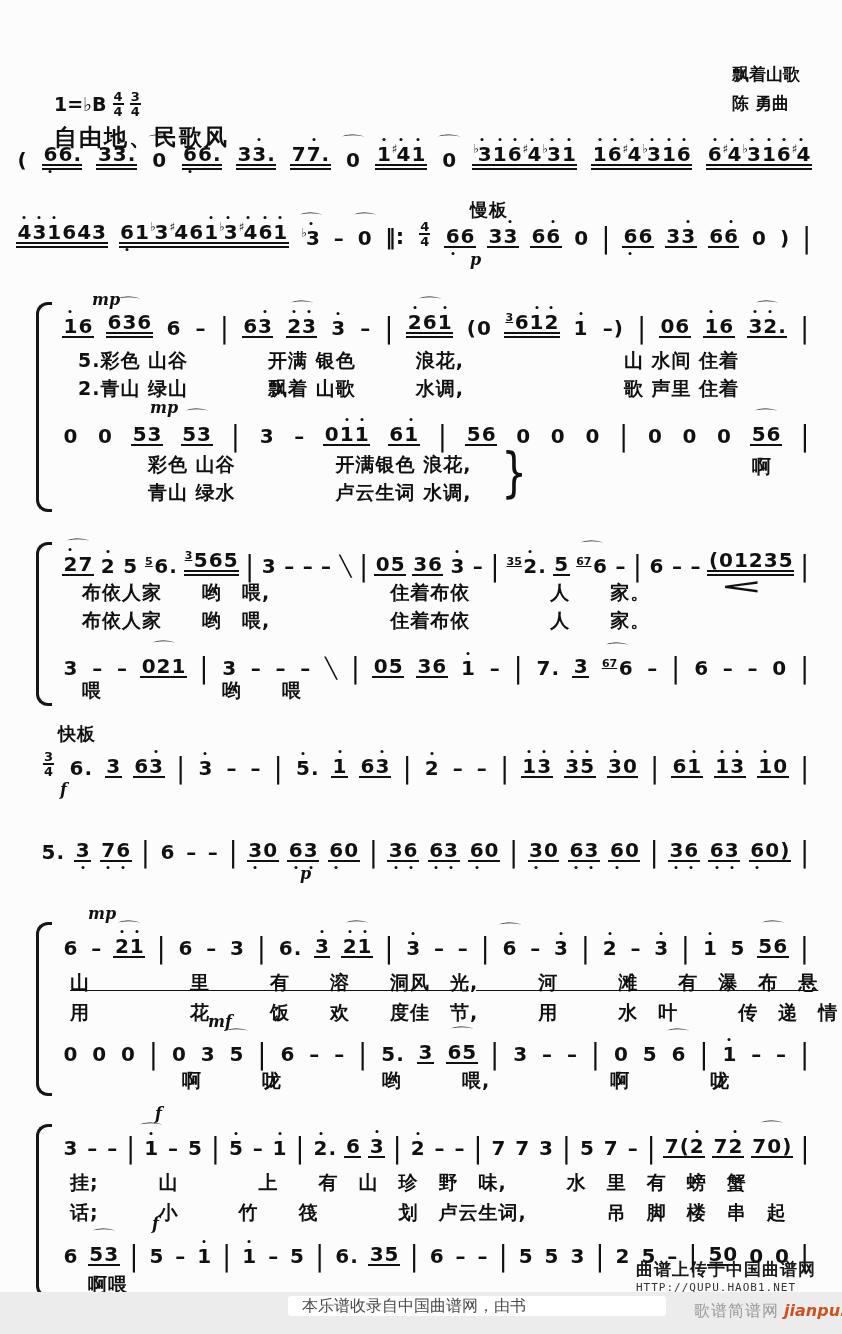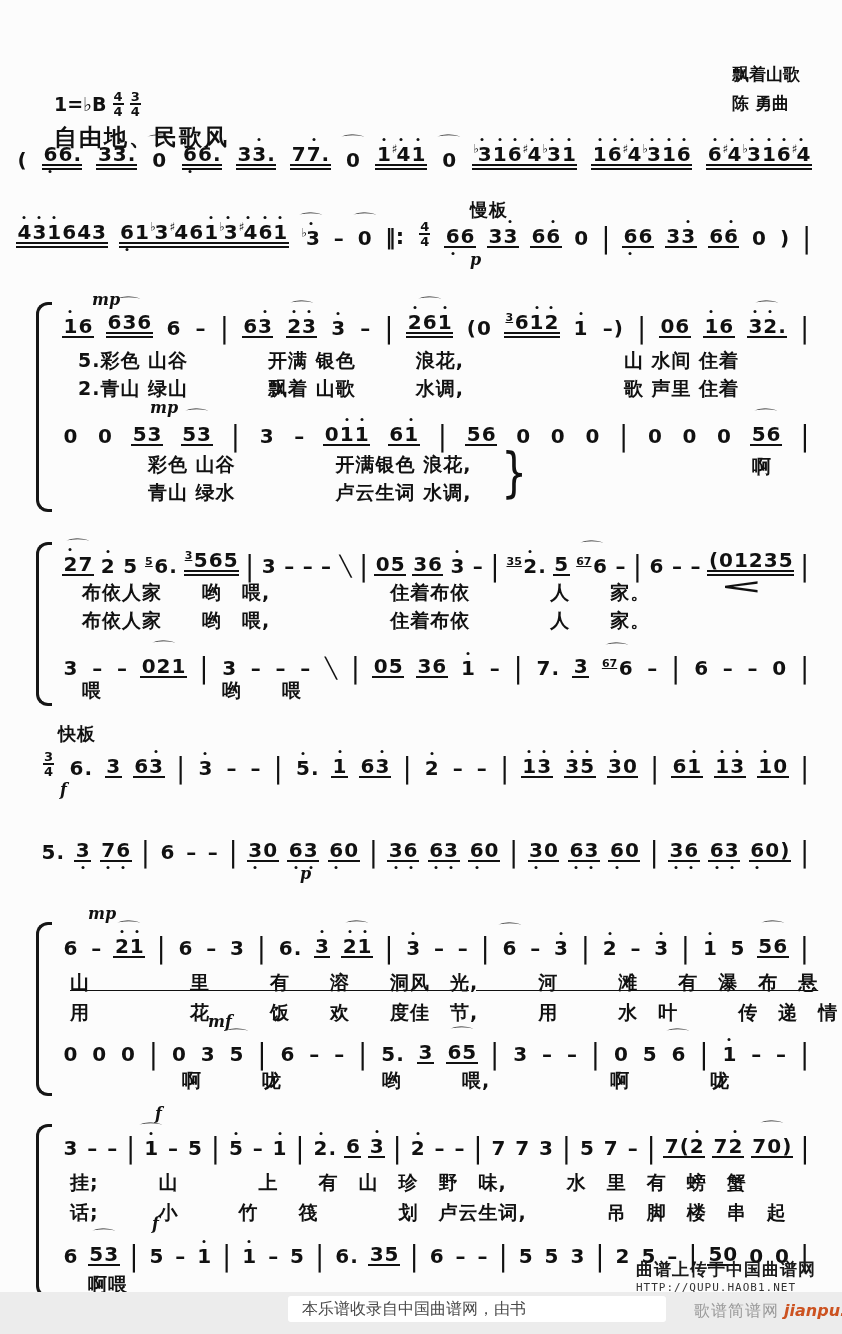--- a/index.html
+++ b/index.html
@@ -43,21 +43,21 @@
          border-radius:12px 0 0 12px;}
   .floater{position:absolute;}
   .bigbrace{font-size:54px;line-height:1;font-weight:normal;transform:scaleX(.75);}
   .hairpin{font-size:20px;font-weight:bold;transform:scaleX(2.6);letter-spacing:0;}
   .lyrf{font-size:19px;font-weight:bold;}
   
   .upload{position:absolute;top:1258px;right:26px;text-align:left;}
   .upload .l1{font-size:17px;font-weight:bold;color:#1a1a1a;letter-spacing:1px;}
   .upload .l2{font-size:11px;color:#333;font-family:"DejaVu Sans Mono",monospace;letter-spacing:1px;}
   .strip{position:absolute;left:0;top:1292px;width:842px;height:42px;background:#ececec;}
-  .srcbox{position:absolute;left:288px;top:1296px;width:364px;height:26px;background:#fff;
+  .srcbox{position:absolute;left:288px;top:1296px;width:364px;height:20px;background:#fff;
           border-radius:3px;display:flex;align-items:center;padding-left:14px;overflow:hidden;}
   .srcbox span{font-size:16px;color:#4a4a4a;white-space:nowrap;}
   .site{position:absolute;left:694px;top:1301px;white-space:nowrap;}
   .site .gname{font-size:16px;color:#9a9a9a;letter-spacing:1px;}
   .site .gurl{font-size:16px;font-weight:bold;font-style:italic;}
 </style>
 </head>
 <body>
 
 <div class="page">

